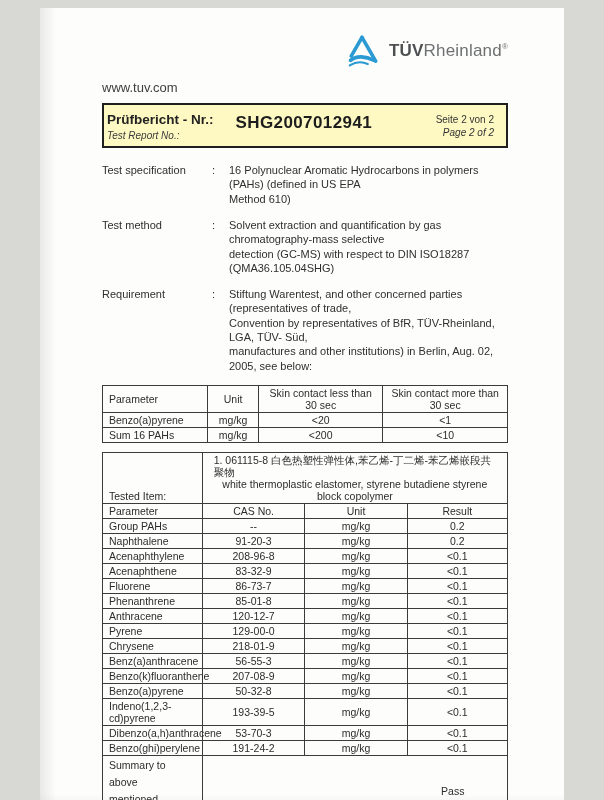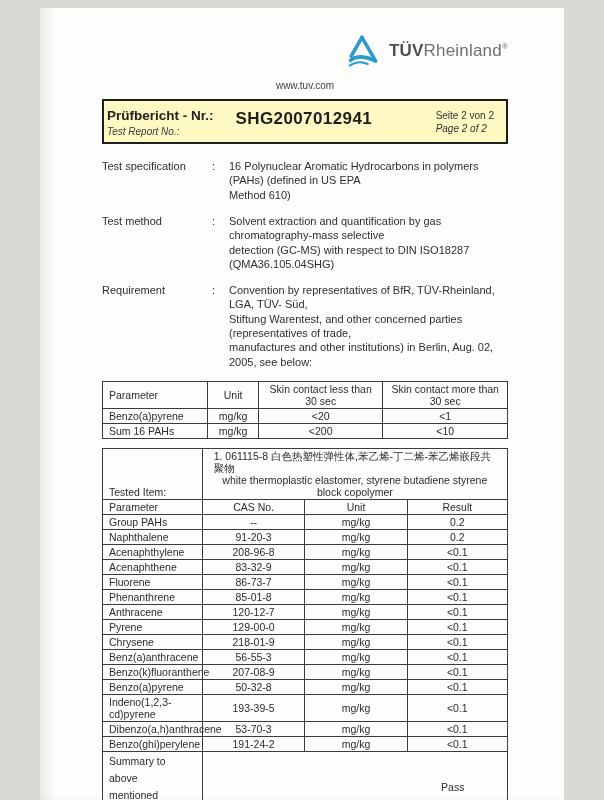--- a/index.html
+++ b/index.html
@@ -14,31 +14,31 @@
   .page::after{content:'';position:absolute;left:0;right:0;bottom:0;height:14px;
     background:linear-gradient(0deg,rgba(90,90,82,.08),rgba(90,90,82,0));pointer-events:none;}
 
   
   .logo-row{display:flex;justify-content:flex-end;align-items:center;height:38px;}
   .logo-mark{display:inline-block;margin-right:9px;line-height:0;}
   .logo-text{font-size:17px;color:#6e7072;letter-spacing:.2px;}
   .logo-text b{color:#4d4f51;font-weight:bold;}
   .logo-text sup{font-size:8px;color:#6e7072;}
 
-  .website{margin-top:10px;font-size:10px;color:#3e3e3e;text-align:center;}
+  .website{margin-top:10px;font-size:13px;color:#3e3e3e;}
 
   
   .report-box{margin-top:8px;border:2px solid #1f1f1f;padding:7px 12px 5px 3px;
     display:flex;align-items:flex-start;background:#fef9c3;}
   .rb-titles{line-height:1.15;}
   .rb-de{font-weight:bold;font-size:13.5px;color:#222;}
   .rb-en{font-style:italic;font-size:10px;color:#3a3a3a;margin-top:2px;}
   .rb-number{font-weight:bold;font-size:17px;color:#1d1d1d;margin-left:22px;margin-top:1px;letter-spacing:.4px;text-align:right;}
   .rb-pages{margin-left:auto;font-size:10px;color:#333;line-height:1.3;padding-top:1px;}
-  .rb-page-en{font-style:italic;}
+  .rb-page-en{font-style:italic;text-align:right;}
 
   
   .info-wrap{margin-top:15px;}
   .info-row{display:flex;font-size:11px;line-height:14.3px;margin-bottom:12px;color:#2f2f2f;}
   .info-label{width:110px;flex:none;}
   .info-colon{width:17px;flex:none;}
   .info-content{flex:1;}
 
   
   table.tbl{width:100%;border-collapse:collapse;table-layout:fixed;color:#2c2c2c;}
@@ -109,22 +109,22 @@
       <div class="info-content">
         <div>Solvent extraction and quantification by gas chromatography-mass selective</div>
         <div>detection (GC-MS) with respect to DIN ISO18287</div>
         <div>(QMA36.105.04SHG)</div>
       </div>
     </div>
     <div class="info-row">
       <div class="info-label">Requirement</div>
       <div class="info-colon">:</div>
       <div class="info-content">
+        <div>Stiftung Warentest, and other concerned parties (representatives of trade,</div>
         <div>Convention by representatives of BfR, TÜV-Rheinland, LGA, TÜV- Süd,</div>
-        <div>Stiftung Warentest, and other concerned parties (representatives of trade,</div>
         <div>manufactures and other institutions) in Berlin, Aug. 02, 2005, see below:</div>
       </div>
     </div>
   </div>
 
   <table class="tbl limits">
     <colgroup>
         <col style="width:26%">
         <col style="width:12.5%">
         <col style="width:30.75%">

